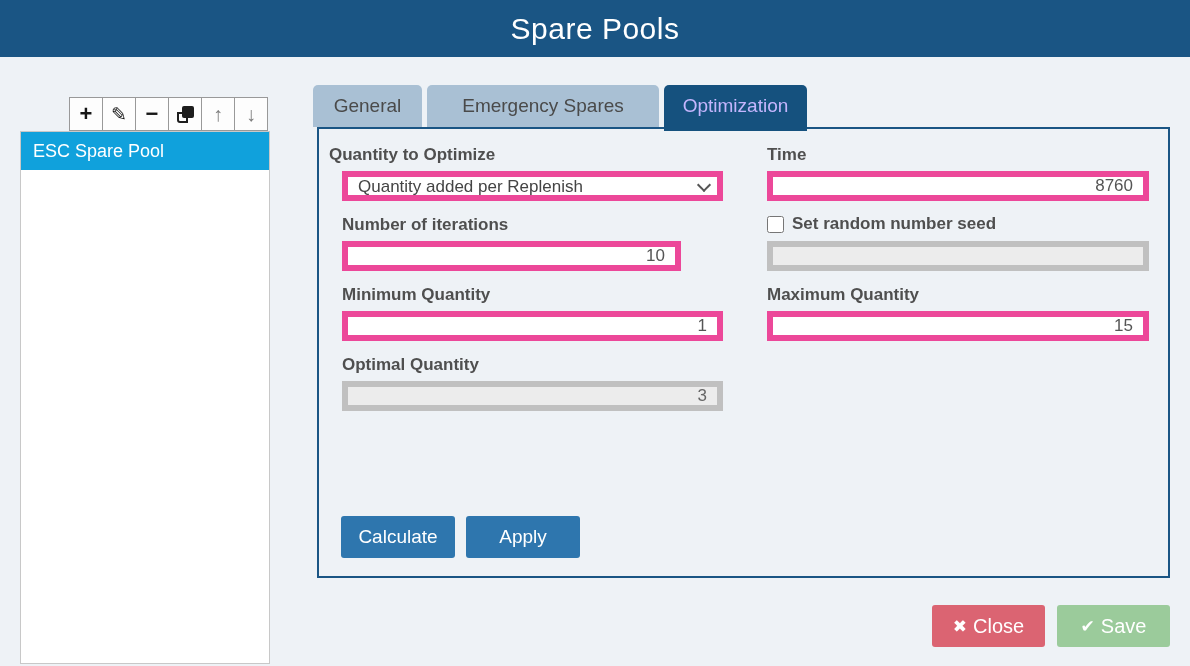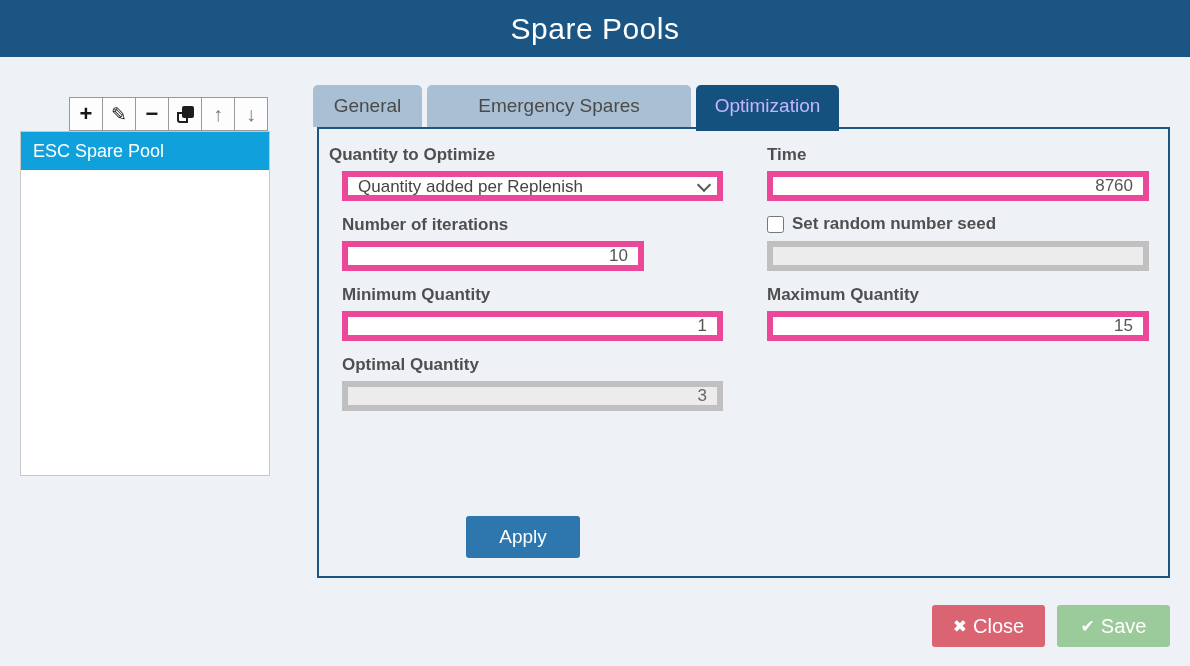--- a/index.html
+++ b/index.html
@@ -33,39 +33,39 @@
   .copy-icon { position:relative; width:17px; height:17px; display:inline-block; }
   .copy-icon .back {
     position:absolute; left:0; bottom:0; width:11px; height:11px;
     border:2px solid #1d1d1d; border-radius:0 0 0 3px; background:transparent;
   }
   .copy-icon .front {
     position:absolute; right:0; top:0; width:12px; height:12px;
     background:#1d1d1d; border-radius:2px;
   }
   .pool-list {
-    position:absolute; left:20px; top:131px; width:250px; height:345px;
+    position:absolute; left:20px; top:131px; width:250px; height:533px;
     background:#fff; border:1px solid #c8c8c8; overflow:hidden;
   }
   .pool-item {
     height:38px; line-height:38px; padding-left:12px;
     font-size:18px; cursor:pointer;
   }
   .pool-item.selected { background:#10a1dc; color:#fff; }
 
   
   .tabs { position:absolute; left:313px; top:85px; height:42px; display:flex; }
   .tab {
     height:42px; line-height:42px; text-align:center;
     background:#a9c0d4; color:#4a4a4a; font-size:19px;
     border-radius:5px 5px 0 0; margin-right:5px; cursor:pointer;
   }
   .tab-0 { width:109px; }
   .tab-1 { width:177px; }
-  .tab-2 { width:264px; }
+  .tab-2 { width:232px; }
   .tab-3 { width:143px; }
   .tab.active {
     background:#15517e; color:#c4b5fd; height:46px; z-index:3; position:relative;
   }
 
   
   .panel {
     position:absolute; left:317px; top:127px; width:853px; height:451px;
     border:2px solid #1a5584; background:#eef2f6; z-index:2;
   }
@@ -156,37 +156,38 @@
     <select class="sel-input">
       <option>Quantity added per Replenish</option>
     </select>
     <span class="sel-chevron"></span>
   </div>
 
   <div class="fld-label" style="left:448px; top:16px;">Time</div>
   <input class="txt-input" style="left: 448px; top: 42px; width: 382px;" value="8760">
 
   <div class="fld-label" style="left:23px; top:86px;">Number of iterations</div>
-  <input class="txt-input" style="left: 23px; top: 112px; width: 302px;" value="10">
+  <input class="txt-input" style="left: 23px; top: 112px; width: 339px;" value="10">
 
   <div class="chk-row" style="left:448px; top:85px;">
     <input type="checkbox" style="">
     <span class="chk-label">Set random number seed</span>
   </div>
   <input class="txt-input" style="left: 448px; top: 112px; width: 382px;" disabled="" value="">
 
   <div class="fld-label" style="left:23px; top:156px;">Minimum Quantity</div>
   <input class="txt-input" style="left: 23px; top: 182px; width: 381px;" value="1">
 
   <div class="fld-label" style="left:448px; top:156px;">Maximum Quantity</div>
   <input class="txt-input" style="left: 448px; top: 182px; width: 382px;" value="15">
 
   <div class="fld-label" style="left:23px; top:226px;">Optimal Quantity</div>
   <input class="txt-input" style="left: 23px; top: 252px; width: 381px;" disabled="" value="3">
 
+  <button class="btn btn-primary" style="left:22px; top:387px;">Calculate</button>
   <button class="btn btn-primary" style="left:147px; top:387px;">Apply</button>
 </div>
 
 <button class="btn btn-close">
   <span class="btn-ico">✖</span>
   <span>Close</span>
 </button>
 <button class="btn btn-save">
   <span class="btn-ico">✔</span>
   <span>Save</span>

